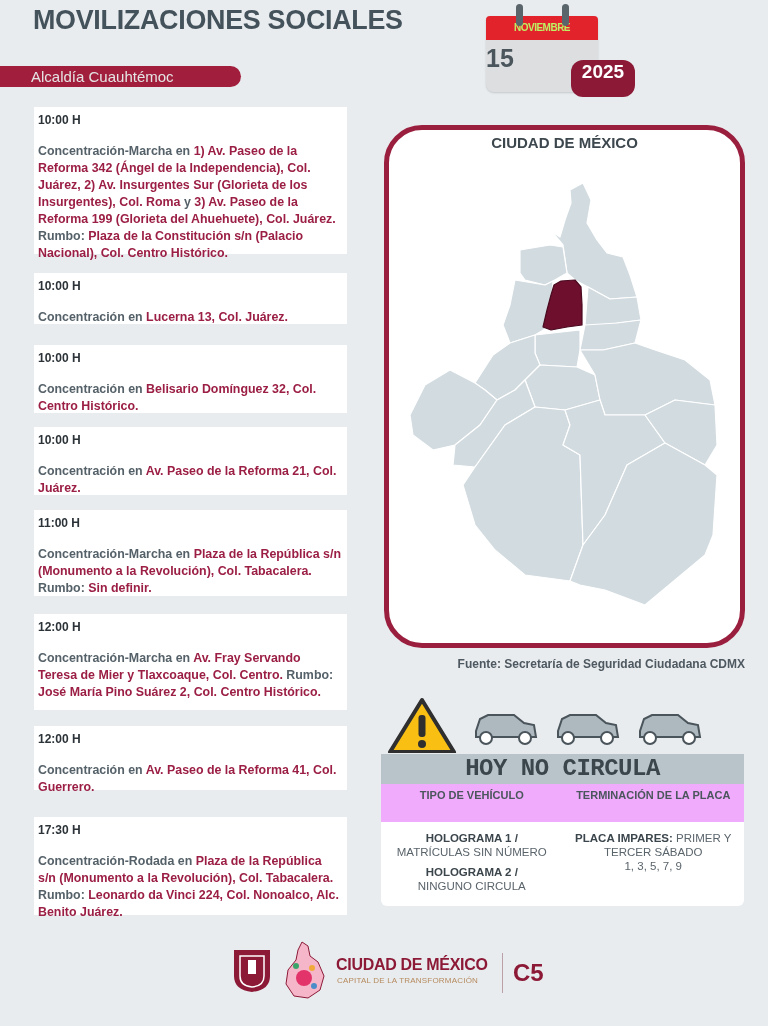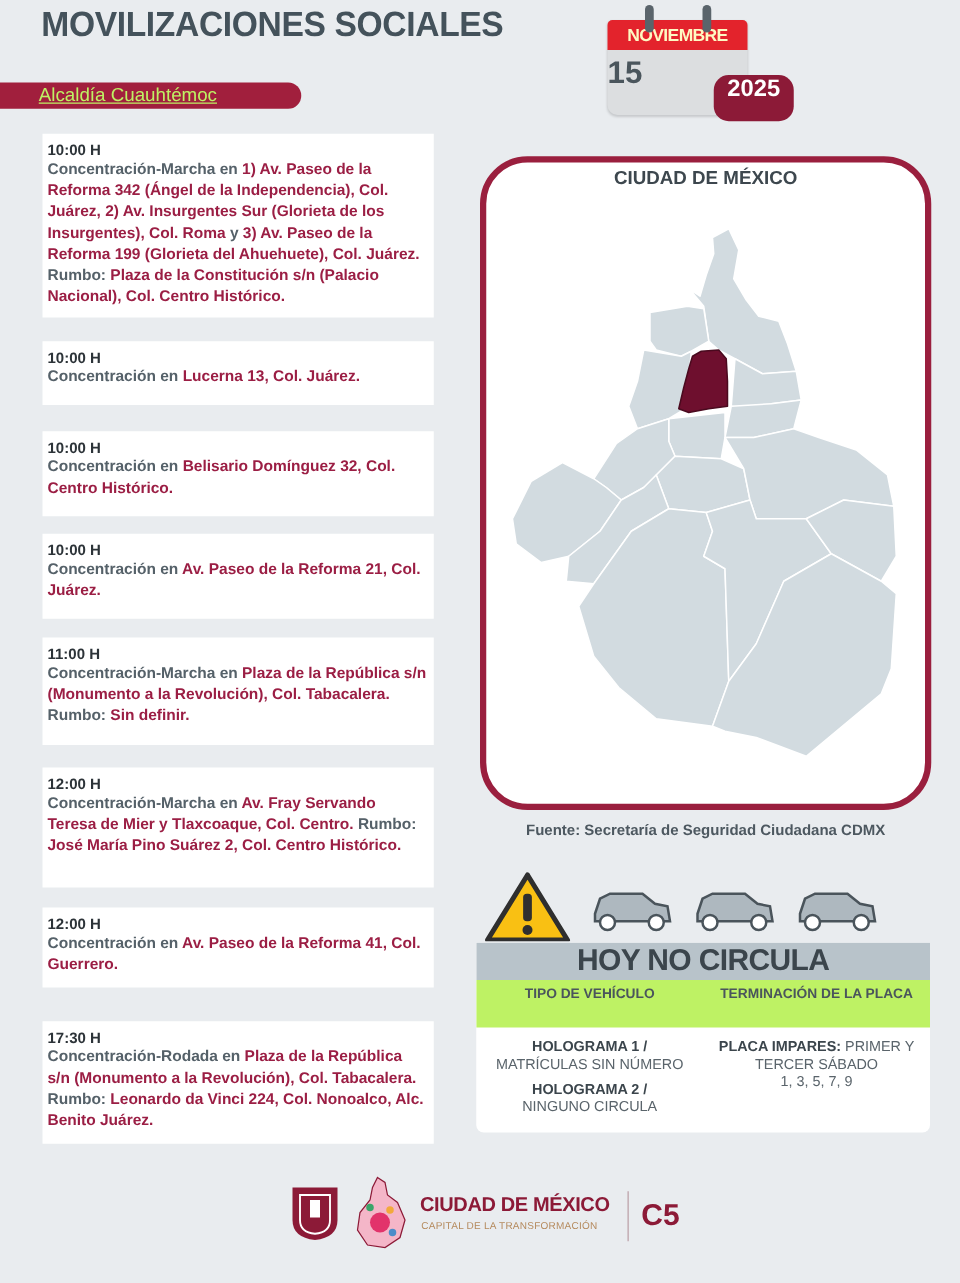--- a/index.html
+++ b/index.html
@@ -1,43 +1,43 @@
 <!DOCTYPE html>
 <html><head>
 <meta charset="utf-8">
 <style>
   * { box-sizing: border-box; margin: 0; padding: 0; }
   html, body { width: 768px; height: 1026px; overflow: hidden; }
   body { background: #e9ecef; font-family: "Liberation Sans", sans-serif; position: relative; color: #3e4a52; }
 
   .title { position: absolute; left: 33px; top: 4px; font-size: 28px; font-weight: bold; color: #44525b; letter-spacing: -0.3px; transform: scaleX(0.96); transform-origin: left; }
-  .alcaldia { position: absolute; left: 0; top: 66px; width: 241px; height: 21px; background: #a11f3d; border-radius: 0 11px 11px 0; color: #bef264; font-size: 15px; padding-left: 31px; line-height: 21px; text-decoration: underline; }
+  .alcaldia { position: absolute; left: 0; top: 66px; width: 241px; height: 21px; background: #a11f3d; border-radius: 0 11px 11px 0; color: #e5e5e5; font-size: 15px; padding-left: 31px; line-height: 21px; }
 
   .cal { position: absolute; left: 486px; top: 4px; width: 112px; height: 88px; }
   .cal-body { position: absolute; left: 0; top: 12px; width: 112px; height: 76px; background: #dcdee0; border-radius: 4px 4px 8px 8px; box-shadow: 0 1px 2px rgba(0,0,0,0.15); }
-  .cal-head { position: absolute; left: 0; top: 12px; width: 112px; height: 24px; background: #e3232c; border-radius: 4px 4px 0 0; color: #fef9c3; font-weight: bold; font-size: 14px; text-align: center; line-height: 24px; letter-spacing: -0.5px; }
+  .cal-head { position: absolute; left: 0; top: 12px; width: 112px; height: 24px; background: #e3232c; border-radius: 4px 4px 0 0; color: #bef264; font-weight: bold; font-size: 10px; text-align: center; line-height: 24px; letter-spacing: -0.5px; }
   .cal-ring { position: absolute; top: 0; width: 7px; height: 22px; background: #5a646b; border-radius: 4px; }
   .cal-day { position: absolute; left: 0; top: 40px; width: 112px; text-align: left; font-size: 25px; font-weight: bold; color: #4a555c; }
   .cal-year { position: absolute; left: 571px; top: 60px; width: 64px; height: 37px; background: #8c1a37; border-radius: 12px; color: #fff; font-weight: bold; font-size: 19px; text-align: center; line-height: 23px; }
 
   .events { position: absolute; left: 34px; top: 107px; width: 313px; }
   .event { position: absolute; left: 0; width: 313px; background: #fff; padding: 6px 4px 0 4px; }
   .ev-time { font-size: 12px; font-weight: bold; color: #2c3338; margin-top: 0; }
-  .ev-text { font-size: 12.4px; font-weight: bold; line-height: 17px; margin-top: 0; color: #556169; }
+  .ev-text { font-size: 12.4px; font-weight: bold; line-height: 17px; margin-top: 16px; color: #556169; }
   .hl { color: #9b1e44; }
 
   .mapbox { position: absolute; left: 384px; top: 125px; width: 361px; height: 523px; border: 5px solid #9a1f3e; border-radius: 38px; background: #fff; overflow: hidden; }
   .map-title { position: absolute; left: 0; top: 4px; width: 100%; text-align: center; font-weight: bold; font-size: 15px; color: #3d474e; }
   .map-svg { position: absolute; left: 0; top: 0; }
-  .fuente { position: absolute; left: 384px; top: 657px; width: 361px; text-align: center; font-size: 12px; font-weight: bold; color: #4d5860; }
+  .fuente { position: absolute; left: 384px; top: 657px; width: 361px; text-align: right; font-size: 12px; font-weight: bold; color: #4d5860; }
 
   .hnc-icons { position: absolute; left: 388px; top: 697px; width: 360px; height: 56px; }
   .hnc { position: absolute; left: 381px; top: 754px; width: 363px; height: 152px; background: #fff; border-radius: 0 0 6px 6px; overflow: hidden; }
-  .hnc-title { height: 30px; background: #b8c3ca; text-align: center; font-weight: bold; font-size: 24px; color: #3b454c; line-height: 30px; letter-spacing: -0.5px; }
-  .hnc-head { display: flex; height: 38px; background: #bef264; }
+  .hnc-title { height: 30px; background: #b8c3ca; text-align: center; font-weight: bold; font-size: 24px; color: #3b454c; line-height: 30px; letter-spacing: -0.5px; font-family: Liberation Mono, monospace; }
+  .hnc-head { display: flex; height: 38px; background: #f0abfc; }
   .hnc-head div { flex: 1; text-align: center; font-size: 11px; font-weight: bold; color: #4a555c; line-height: 14px; padding-top: 4px; }
   .hnc-body { display: flex; padding-top: 9px; }
   .hnc-col { flex: 1; text-align: center; font-size: 11.5px; color: #5a646b; line-height: 14px; }
   .hnc-col b { color: #3b454c; }
   .hnc-col .gap { height: 6px; }
 
   .footer { position: absolute; left: 230px; top: 940px; width: 330px; height: 60px; }
   .fl-title { position: absolute; left: 106px; top: 16px; font-size: 16px; font-weight: bold; color: #8c1a37; letter-spacing: -0.3px; }
   .fl-sub { position: absolute; left: 107px; top: 36px; font-size: 8px; color: #b58a5d; letter-spacing: 0.2px; }
   .fl-div { position: absolute; left: 272px; top: 13px; width: 1px; height: 40px; background: #bca0a8; }

